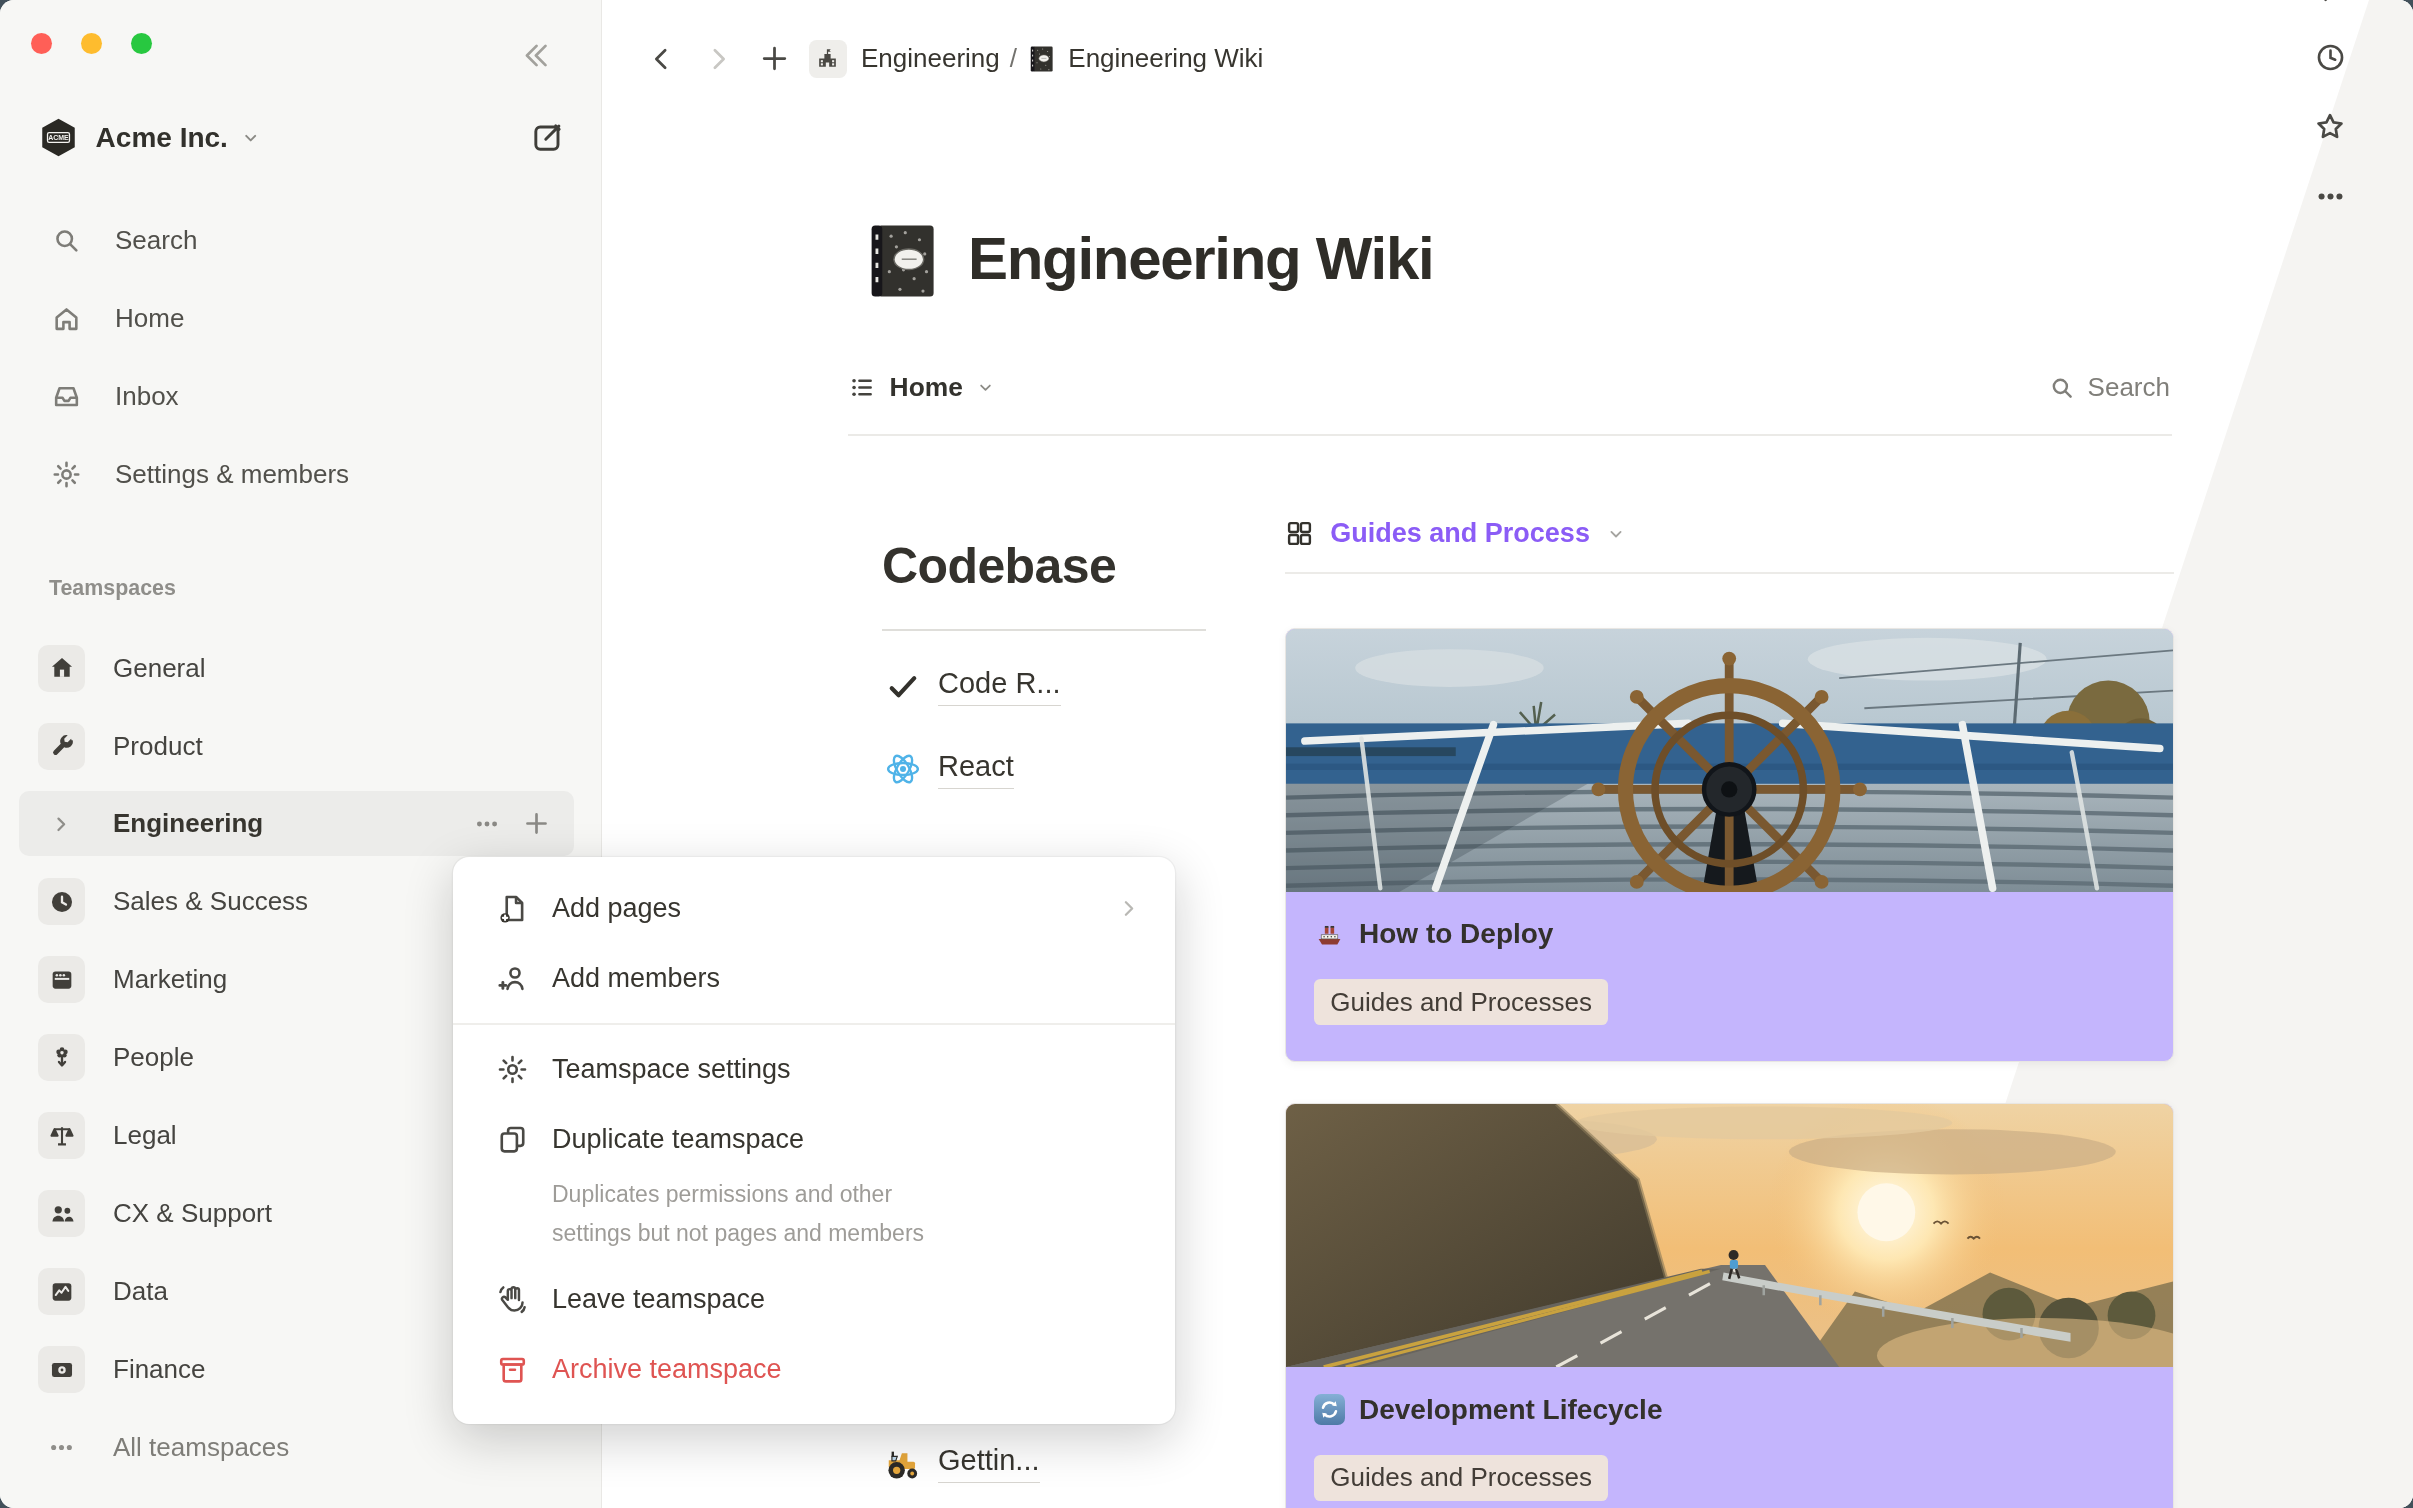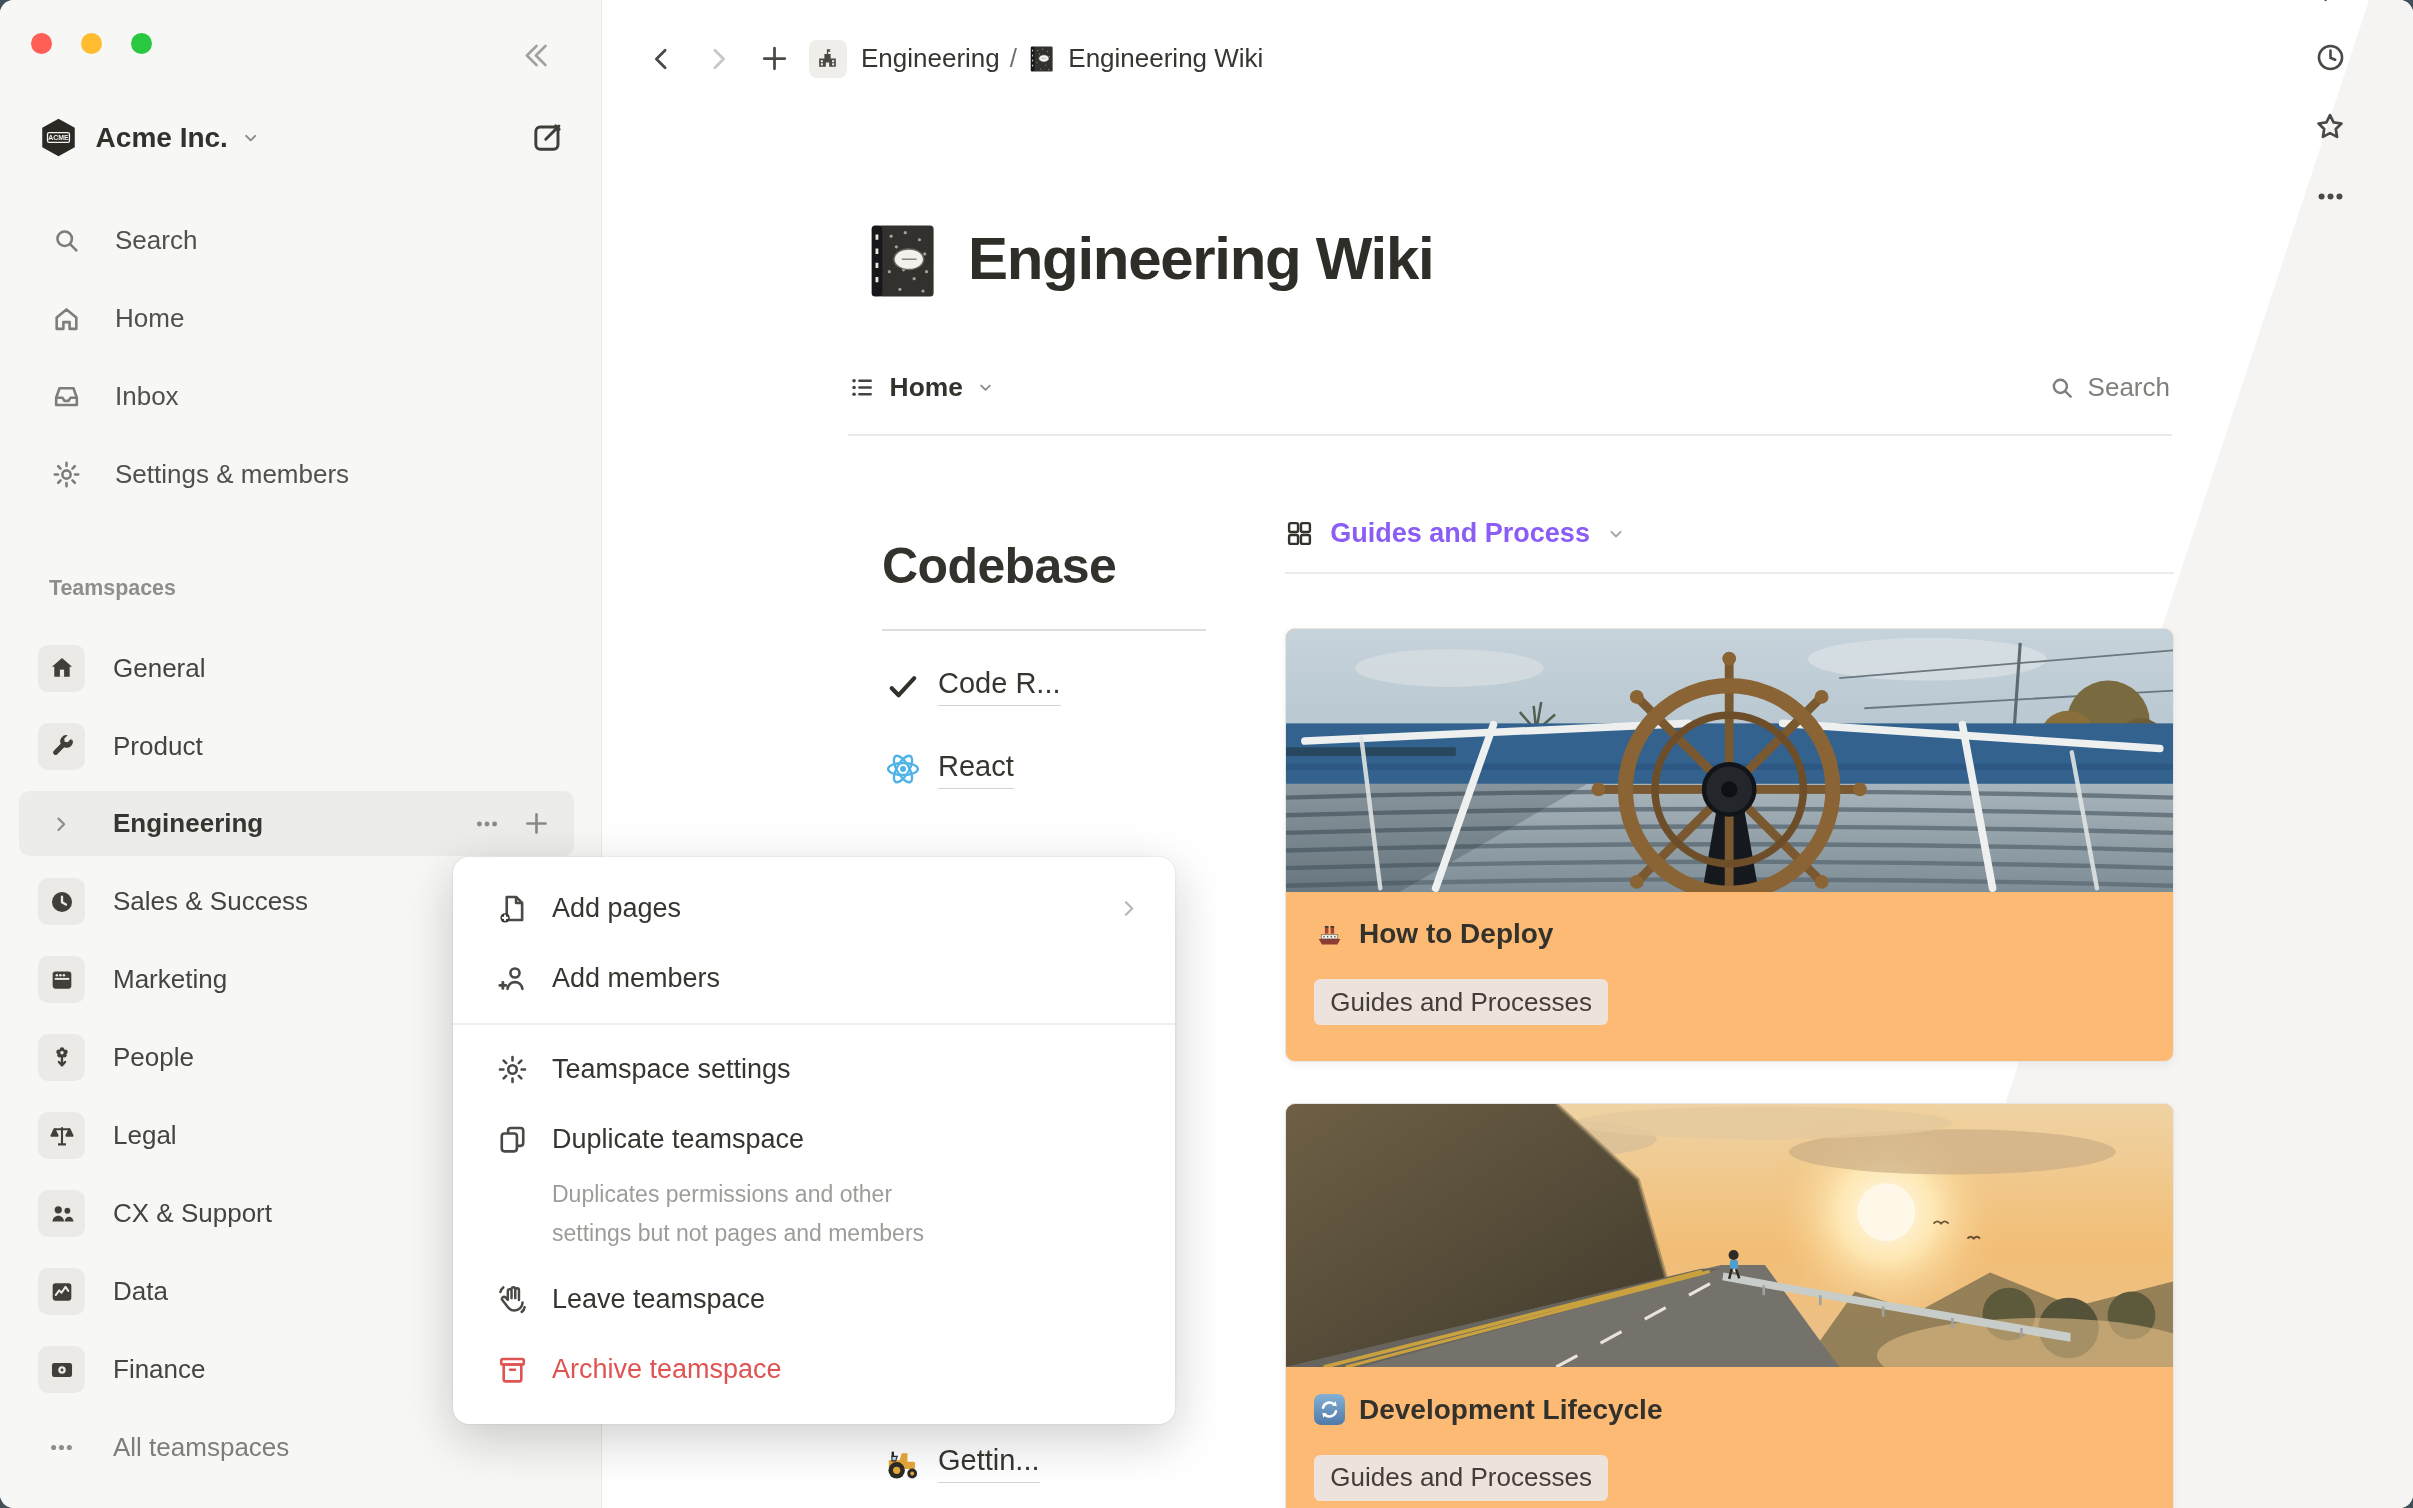--- a/index.html
+++ b/index.html
@@ -62,21 +62,21 @@
   .cb-link .ic{width:41px;}
   .cb-label{margin-left:15px;font-size:29px;font-weight:500;color:#37352F;border-bottom:1.9px solid #D7D5D0;padding-bottom:5px;}
   .hidden-icon{position:absolute;left:10px;top:336px;width:49px;height:25px;border-radius:5px;background:#3B3A35;}
   .cb-link--bottom{position:absolute;left:0;top:885px;}
 
   
   .gallery{position:absolute;left:683px;top:510px;width:889px;z-index:2;}
   .g-head{display:flex;align-items:center;gap:16.3px;height:47px;font-size:27px;font-weight:700;color:#8b5cf6;cursor:pointer;}
   .g-head .chev{color:#A5A4A0;}
   .g-div{margin-top:15px;height:1.9px;background:#ECEBE8;}
-  .card{width:889px;border:1.3px solid #E8E6E3;border-radius:10px;background:#fdba74;box-shadow:0 2.5px 8.8px rgba(0,0,0,.05);overflow:hidden;cursor:pointer;}
+  .card{width:889px;border:1.3px solid #E8E6E3;border-radius:10px;background:#c4b5fd;box-shadow:0 2.5px 8.8px rgba(0,0,0,.05);overflow:hidden;cursor:pointer;}
   .card--1{margin-top:54px;}
   .card--2{margin-top:41px;}
   .card-img{height:263px;overflow:hidden;}
   .card-img svg{width:100%;height:100%;}
   .card-body{padding:26.4px 28px 36px;}
   .card-title{display:flex;align-items:center;gap:14px;font-size:28px;font-weight:700;color:#33312C;}
   .tag{display:inline-block;margin-top:29px;background:#EEE3DC;color:#433D37;font-size:26px;padding:7.5px 16.3px;border-radius:6.3px;}
 
   
   .menu{position:absolute;left:453px;top:857px;width:722px;border-radius:16.3px;background:#fff;

